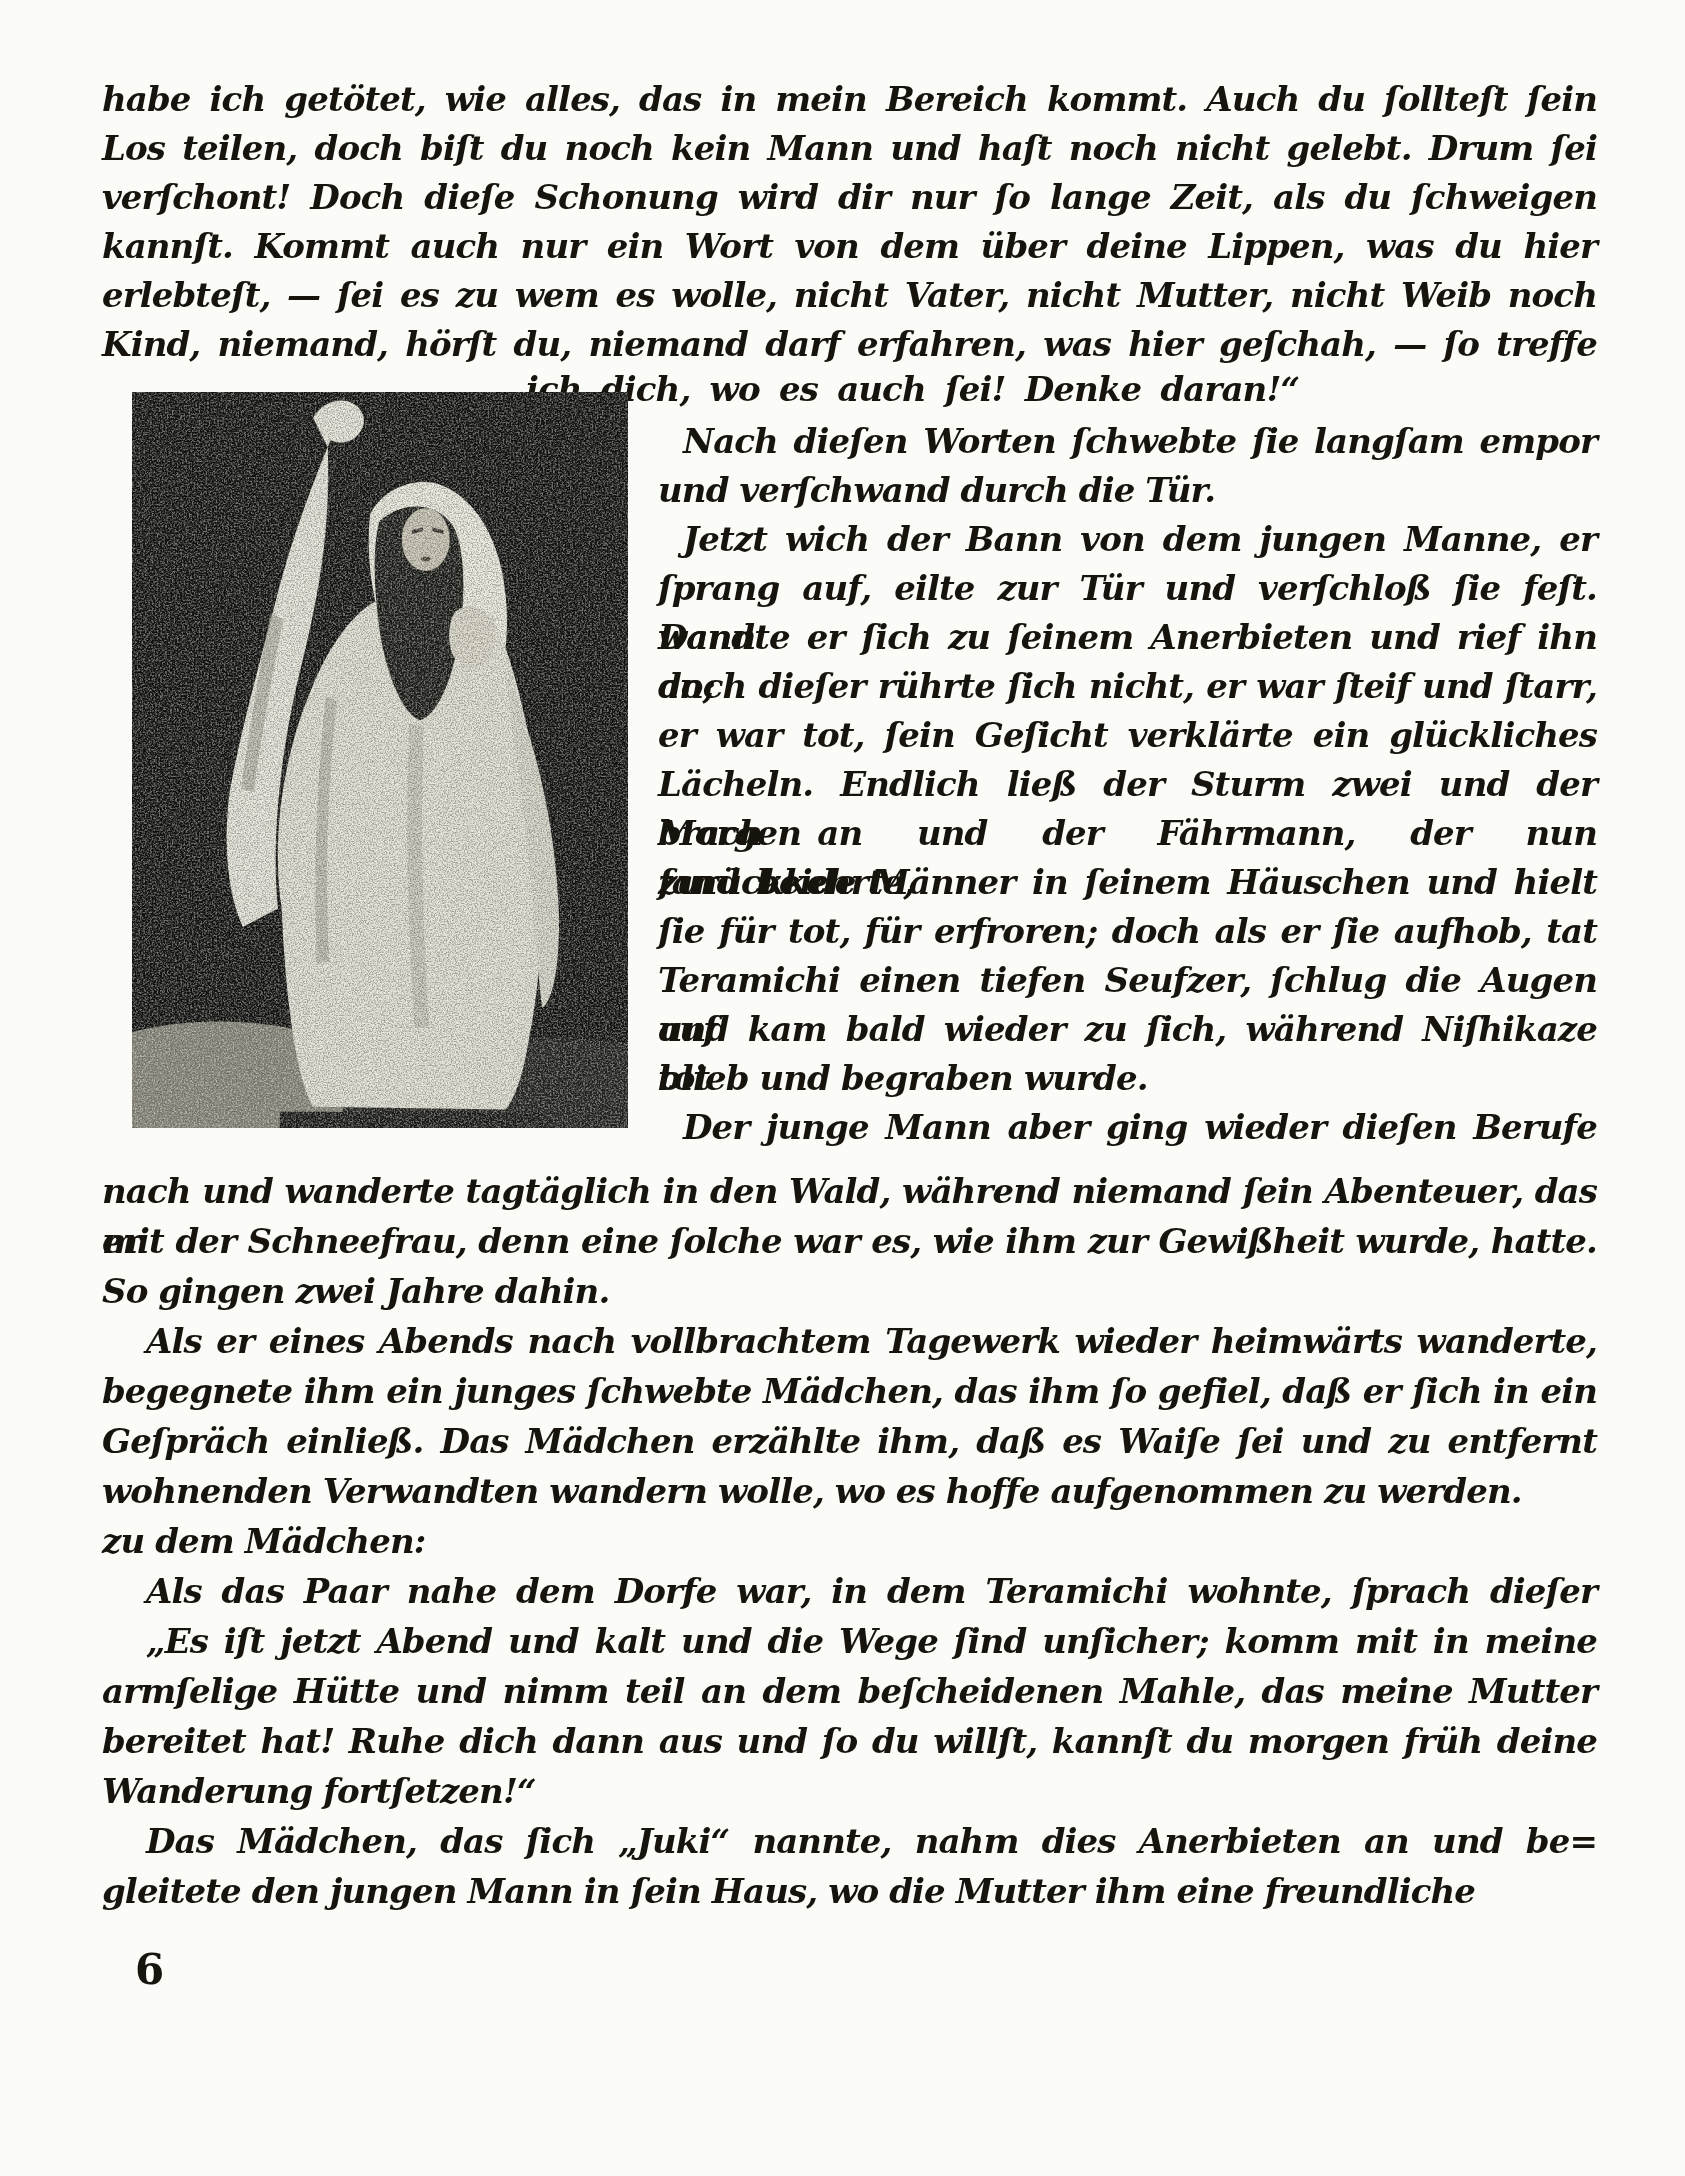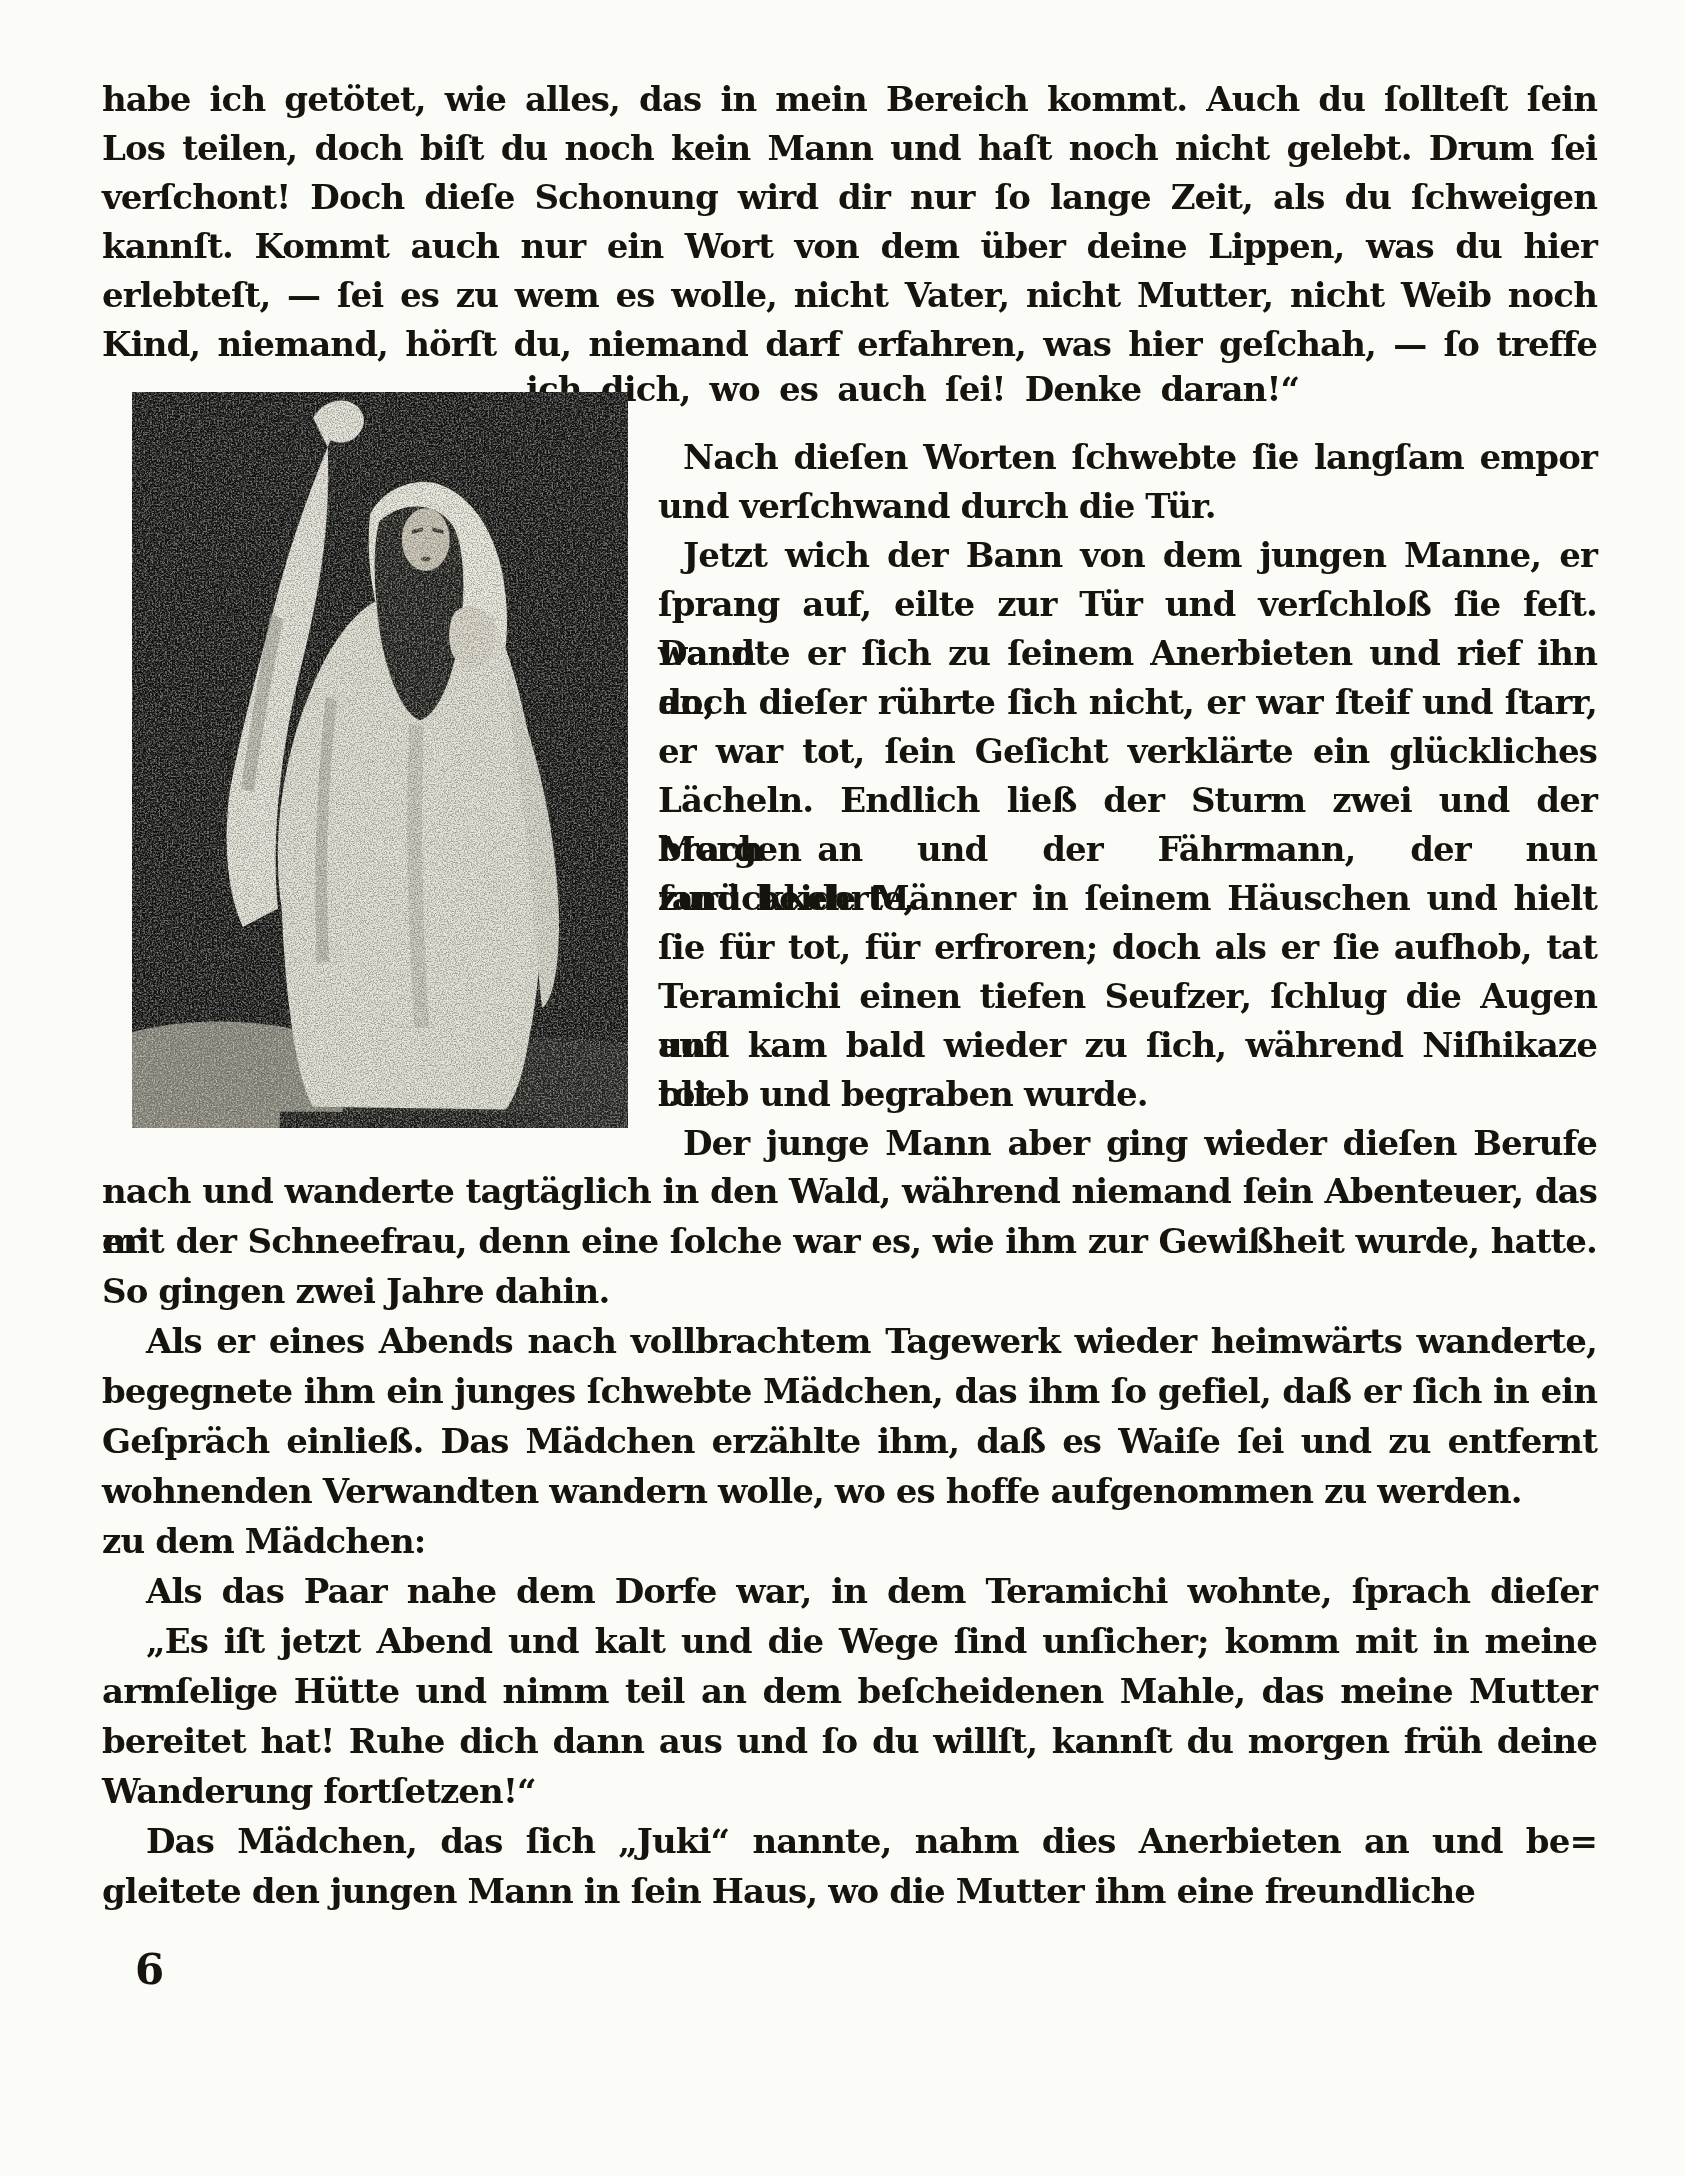--- a/index.html
+++ b/index.html
@@ -17,23 +17,24 @@
   .block{ position:absolute; }
   .line{
     font-size:34px;
     line-height:49px;
     height:49px;
     letter-spacing:-0.9px;
     text-align:justify;
     text-align-last:justify;
     text-justify:inter-word;
     overflow:visible;
+    font-style:italic;
   }
   .blockA{ left:102px; top:75px;  width:1495px; }
-  .blockB{ left:658px; top:417px; width:939px;margin-top:16px; }
+  .blockB{ left:658px; top:417px; width:939px; }
   .blockC{ left:102px; top:1166px; width:1495px; }
   .blockC .line{ line-height:50px; height:50px; }
   .line.last{ text-align-last:left; }
   .line.ind{ text-indent:44px; }
   .blockB .line.ind{ text-indent:25px; }
   .hang{
     position:absolute; left:526px; top:365px; width:923px;
     font-size:34px; line-height:49px; letter-spacing:-0.9px;
     word-spacing:8.3px; text-align:center;
   }

